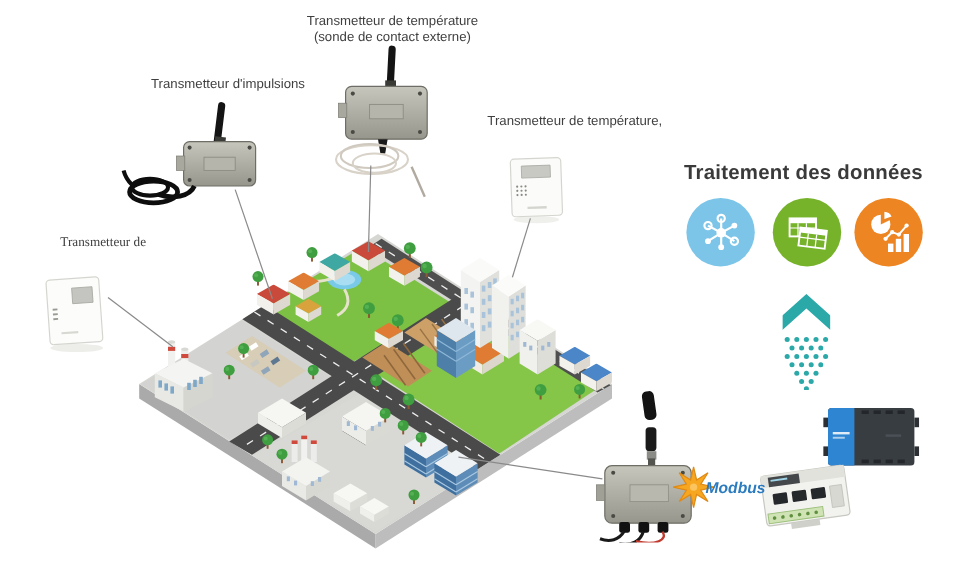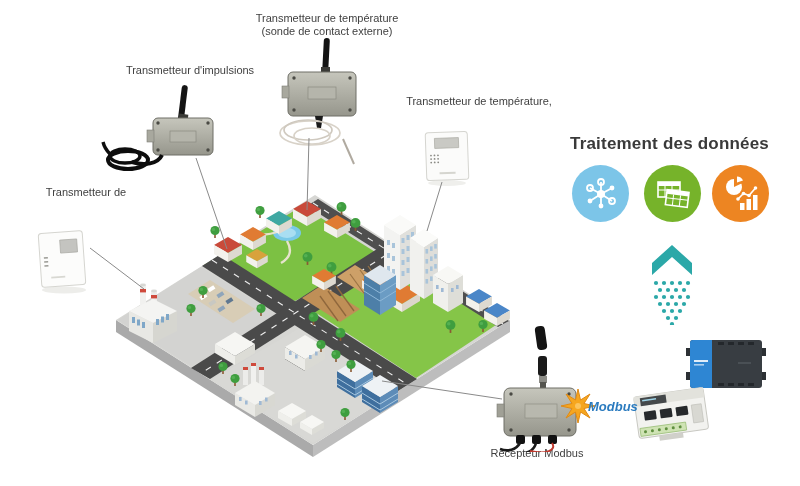--- a/index.html
+++ b/index.html
@@ -33,28 +33,25 @@
     </g>
   </svg>
 
   <div class="lbl" style="left:110px;top:64px;width:160px;">
     <span>Transmetteur d'impulsions</span>
   </div>
   <div class="lbl" style="left:247px;top:12px;width:160px;">
     <span>Transmetteur de température</span>
     <span>(sonde de contact externe)</span>
   </div>
-  <div class="lbl" style="left:6px;top:186px;width:160px;">
+  <div class="lbl" style="left:6px;top:196px;width:160px;font-family:Liberation Serif, serif;">
     <span>Transmetteur de</span>
   </div>
   <div class="lbl" style="left:383px;top:95px;width:160px;margin-left:16px;">
     <span>Transmetteur de température,</span>
-  </div>
-  <div class="lbl" style="left:457px;top:447px;width:160px;">
-    <span>Récepteur Modbus</span>
   </div>
   <div class="heading">Traitement des données</div>
 
   <div class="circle c-blue">
     <svg width="36" height="36" viewBox="0 0 36 36">
       <g stroke="#ffffff" stroke-width="1.8" fill="none">
         <line x1="18" y1="18" x2="18" y2="6"></line>
           <line x1="18" y1="18" x2="29" y2="12"></line>
         <line x1="18" y1="18" x2="29" y2="25"></line>
           <line x1="18" y1="18" x2="18" y2="30"></line>

